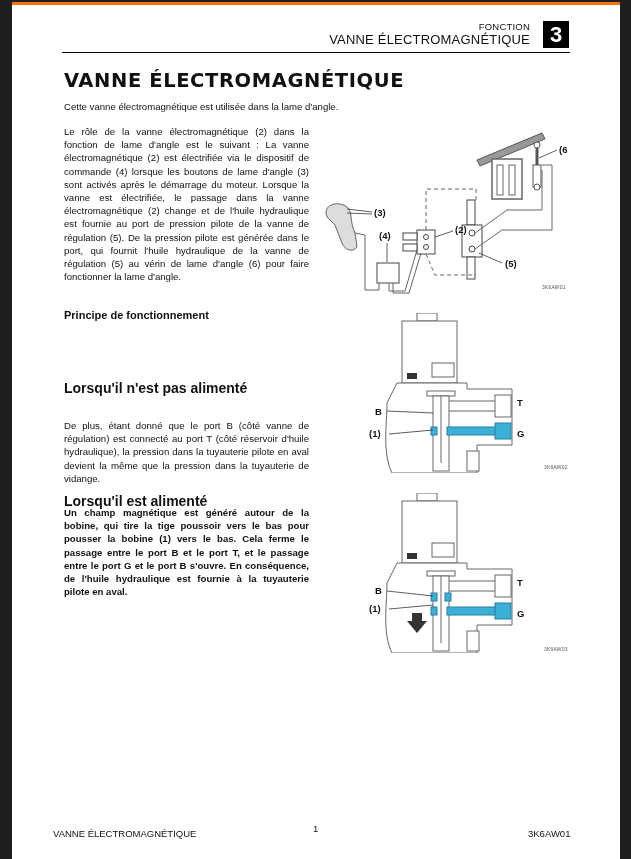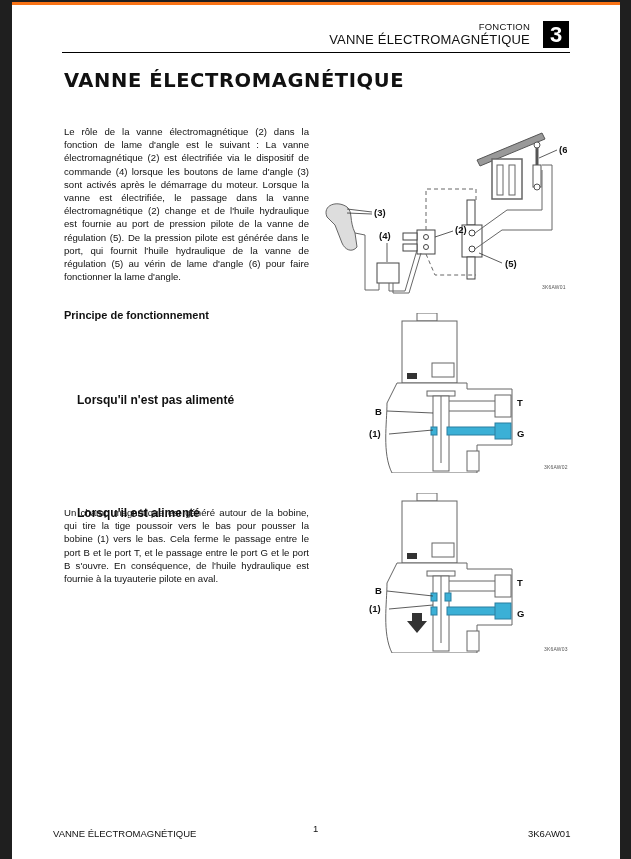--- a/index.html
+++ b/index.html
@@ -9,39 +9,40 @@
           border-top:3px solid #f97316; }
   .hdr-small { position:absolute; right:90px; top:16px; font-size:9.5px; letter-spacing:0.2px; }
   .hdr-title { position:absolute; right:90px; top:27px; font-size:13px; font-weight:normal; letter-spacing:0.2px; }
   .hdr-num { position:absolute; left:531px; top:16px; width:26px; height:27px; background:#000; color:#fff;
              font-weight:bold; font-size:22px; text-align:center; line-height:27px; }
   .hdr-rule { position:absolute; left:50px; top:47px; width:508px; height:1px; background:#000; }
   h1 { position:absolute; left:52px; top:64px; margin:0; font-size:19.5px; font-weight:900; letter-spacing:0.6px;
        font-family:"DejaVu Sans", sans-serif; }
   .p { position:absolute; font-size:9.6px; line-height:13.2px; text-align:justify; margin:0; }
   .h2 { position:absolute; font-size:11px; font-weight:bold; margin:0;text-align:right; }
-  .h3 { position:absolute; font-size:12px; font-weight:bold; margin:13px; }
+  .h3 { position:absolute; font-size:14px; font-weight:bold; margin:0; }
   .figcode { position:absolute; font-size:5px; color:#555; letter-spacing:0.2px; }
   .fig { position:absolute; }
   .lbl { font-family:"Liberation Sans", sans-serif; font-weight:bold; font-size:9.5px; fill:#111; }
   .footer { position:absolute; top:823px; font-size:9.5px; }
   .fpage { position:absolute; top:818px; left:301px; font-size:9.5px; }
 </style>
 </head>
 <body>
 
 <div class="page">
 
   <div class="hdr-small">FONCTION</div>
   <div class="hdr-title">VANNE ÉLECTROMAGNÉTIQUE</div>
   <div class="hdr-num">3</div>
   <div class="hdr-rule"></div>
 
   <h1>VANNE ÉLECTROMAGNÉTIQUE</h1>
 
+  <p class="p" style="left:52px; top:95px; width:300px;">Cette vanne électromagnétique est utilisée dans la lame d'angle.</p>
 
   <p class="p" style="left:52px; top:120px; width:245px;">Le rôle de la vanne électromagnétique (2) dans la fonction de lame d'angle est le suivant : La vanne électromagnétique (2) est électrifiée via le dispositif de commande (4) lorsque les boutons de lame d'angle (3) sont activés après le démarrage du moteur. Lorsque la vanne est électrifiée, le passage dans la vanne électromagnétique (2) change et de l'huile hydraulique est fournie au port de pression pilote de la vanne de régulation (5). De la pression pilote est générée dans le port, qui fournit l'huile hydraulique de la vanne de régulation (5) au vérin de lame d'angle (6) pour faire fonctionner la lame d'angle.</p>
 
   <svg class="fig" style="left:305px; top:120px;" width="250" height="170" viewBox="0 0 250 170">
     <g>
       <polygon points="160,35 225,8 228,14 163,41" fill="#999" stroke="#555" stroke-width="1"></polygon>
       <rect x="175" y="34" width="30" height="40" fill="#fff" stroke="#666" stroke-width="1.5"></rect>
       <rect x="180" y="40" width="6" height="30" fill="none" stroke="#666"></rect>
       <rect x="192" y="40" width="6" height="30" fill="none" stroke="#666"></rect>
     </g>
@@ -92,20 +93,21 @@
     <text class="lbl" x="62" y="114">(4)</text>
     <text class="lbl" x="138" y="108">(2)</text>
     <text class="lbl" x="188" y="142">(5)</text>
     <text class="lbl" x="242" y="28">(6)</text>
   </svg>
   <div class="figcode" style="left:530px; top:279px;">3K6AW01</div>
 
   <div class="h2" style="left:52px; top:304px;">Principe de fonctionnement</div>
 
   <div class="h3" style="left:52px; top:375px;">Lorsqu'il n'est pas alimenté</div>
+  <p class="p" style="left:52px; top:414px; width:245px;">De plus, étant donné que le port B (côté vanne de régulation) est connecté au port T (côté réservoir d'huile hydraulique), la pression dans la tuyauterie pilote en aval devient la même que la pression dans la tuyauterie de vidange.</p>
 
   <svg class="fig" style="left:355px; top:308px;" width="170" height="160" viewBox="0 0 170 160">
     <rect x="50" y="0" width="20" height="8" fill="#fff" stroke="#666"></rect>
     <rect x="35" y="8" width="55" height="62" fill="#fff" stroke="#666"></rect>
     <rect x="65" y="50" width="22" height="14" fill="#fff" stroke="#666"></rect>
     <rect x="40" y="60" width="10" height="6" fill="#333"></rect>
     <path d="M30,70 L100,70 L100,76 L145,76 L145,132 L110,132 L110,160 L25,160 C15,140 20,110 20,90 Z" fill="#fff" stroke="#666"></path>
     <rect x="60" y="78" width="28" height="5" fill="#fff" stroke="#666"></rect>
     <rect x="66" y="83" width="16" height="75" fill="#fff" stroke="#666"></rect>
     <line x1="74" y1="83" x2="74" y2="150" stroke="#666"></line>
@@ -119,21 +121,21 @@
     <line x1="20" y1="98" x2="66" y2="100" stroke="#333" stroke-width="0.8"></line>
     <line x1="22" y1="121" x2="66" y2="117" stroke="#333" stroke-width="0.8"></line>
     <text class="lbl" x="150" y="93">T</text>
     <text class="lbl" x="150" y="124">G</text>
     <text class="lbl" x="8" y="102">B</text>
     <text class="lbl" x="2" y="124">(1)</text>
   </svg>
   <div class="figcode" style="left:532px; top:459px;">3K6AW02</div>
 
   <div class="h3" style="left:52px; top:488px;">Lorsqu'il est alimenté</div>
-  <p class="p" style="left:52px; top:501px; width:245px;">Un champ magnétique est généré autour de la bobine, qui tire la tige poussoir vers le bas pour pousser la bobine (1) vers le bas. Cela ferme le passage entre le port B et le port T, et le passage entre le port G et le port B s'ouvre. En conséquence, de l'huile hydraulique est fournie à la tuyauterie pilote en aval.</p>
+  <p class="p" style="left:52px; top:501px; width:245px;font-weight:bold;">Un champ magnétique est généré autour de la bobine, qui tire la tige poussoir vers le bas pour pousser la bobine (1) vers le bas. Cela ferme le passage entre le port B et le port T, et le passage entre le port G et le port B s'ouvre. En conséquence, de l'huile hydraulique est fournie à la tuyauterie pilote en aval.</p>
 
   <svg class="fig" style="left:355px; top:488px;" width="170" height="160" viewBox="0 0 170 160">
     <rect x="50" y="0" width="20" height="8" fill="#fff" stroke="#666"></rect>
     <rect x="35" y="8" width="55" height="62" fill="#fff" stroke="#666"></rect>
     <rect x="65" y="50" width="22" height="14" fill="#fff" stroke="#666"></rect>
     <rect x="40" y="60" width="10" height="6" fill="#333"></rect>
     <path d="M30,70 L100,70 L100,76 L145,76 L145,132 L110,132 L110,160 L25,160 C15,140 20,110 20,90 Z" fill="#fff" stroke="#666"></path>
     <rect x="60" y="78" width="28" height="5" fill="#fff" stroke="#666"></rect>
     <rect x="66" y="83" width="16" height="75" fill="#fff" stroke="#666"></rect>
     <line x1="74" y1="83" x2="74" y2="150" stroke="#666"></line>

